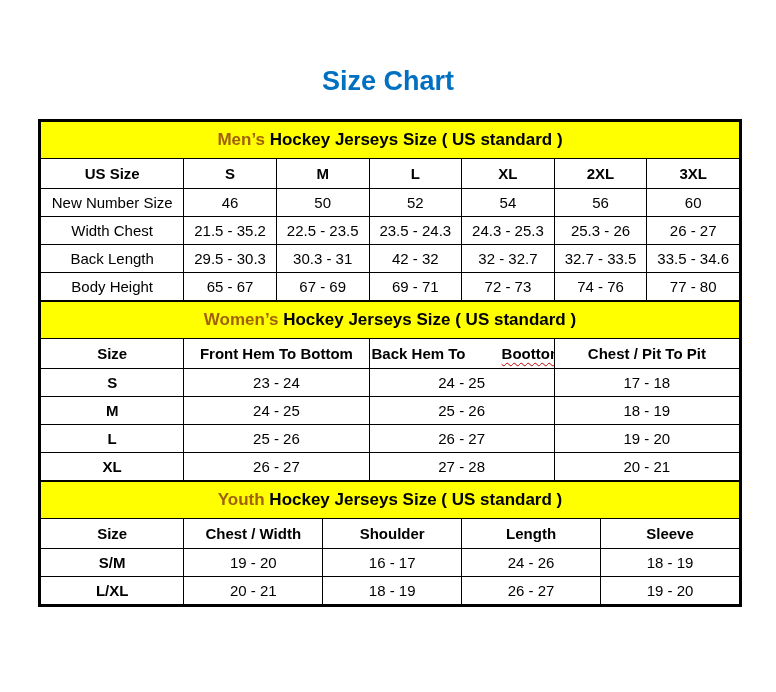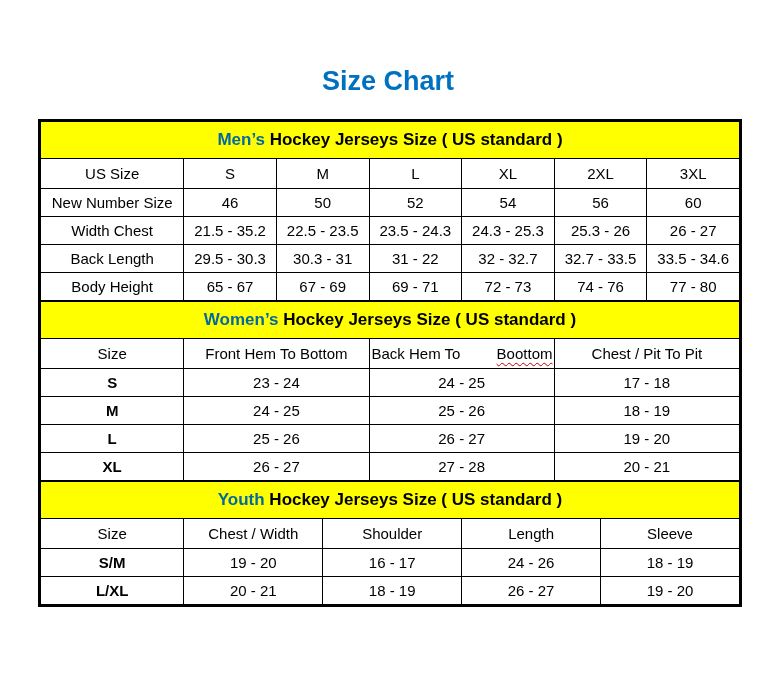--- a/index.html
+++ b/index.html
@@ -20,22 +20,22 @@
     border-collapse: collapse; table-layout: fixed; width: 100%;
   }
   table.size-table td, table.size-table th {
     border: 1px solid #000; text-align: center; vertical-align: middle;
     padding: 0 2px; overflow: hidden; white-space: nowrap;
   }
   tr.section-row td {
     background: #FFFF00; height: 36px;
     font-weight: bold; font-size: 17px;
   }
-  tr.section-row .accent { color: #0369a1; }
-  tr.header-row th { height: 29px; font-size: 15px; font-weight: normal; }
+  tr.section-row .accent { color: #a16207; }
+  tr.header-row th { height: 29px; font-size: 15px; font-weight: bold; }
   tr.data-row td { height: 27px; font-size: 15px; font-weight: normal; }
   tr.data-row td.row-label.bold { font-weight: bold; }
   .squiggle {
     text-decoration: underline;
     text-decoration-style: wavy;
     text-decoration-color: #C00000;
     text-decoration-thickness: 1px;
     text-underline-offset: 3px;
     padding-left: 32px;
   }
@@ -85,21 +85,21 @@
           <td>22.5 - 23.5</td>
           <td>23.5 - 24.3</td>
           <td>24.3 - 25.3</td>
           <td>25.3 - 26</td>
           <td>26 - 27</td>
         </tr>
         <tr class="data-row">
           <td class="row-label">Back Length</td>
           <td>29.5 - 30.3</td>
           <td>30.3 - 31</td>
-          <td>31 - 22</td>
+          <td>42 - 32</td>
           <td>32 - 32.7</td>
           <td>32.7 - 33.5</td>
           <td>33.5 - 34.6</td>
         </tr>
         <tr class="data-row">
           <td class="row-label">Body Height</td>
           <td>65 - 67</td>
           <td>67 - 69</td>
           <td>69 - 71</td>
           <td>72 - 73</td>

